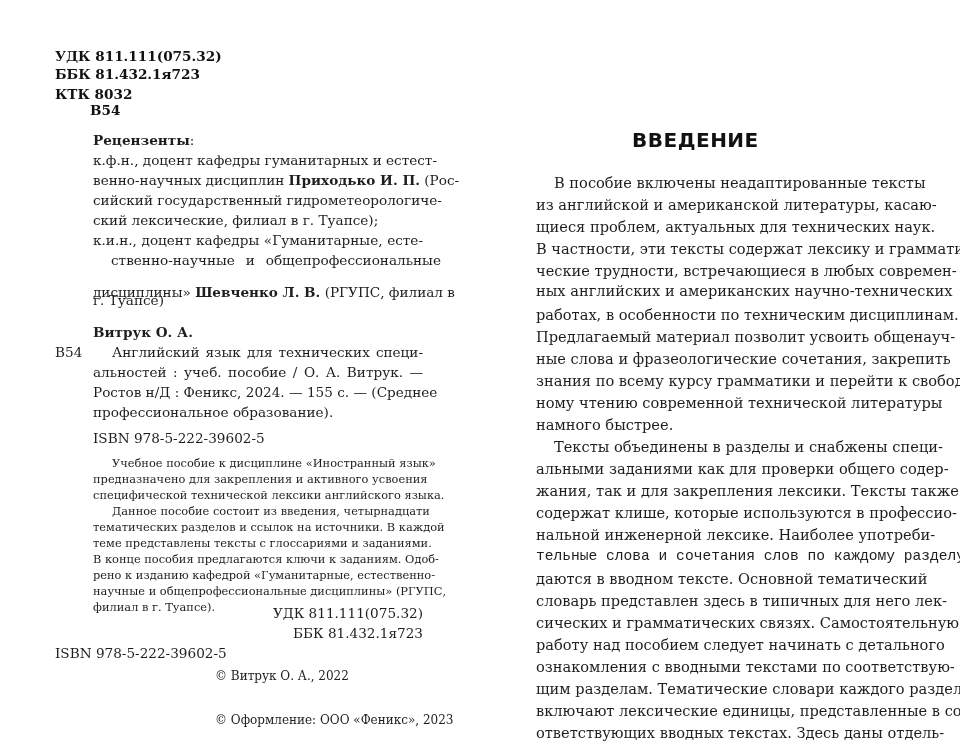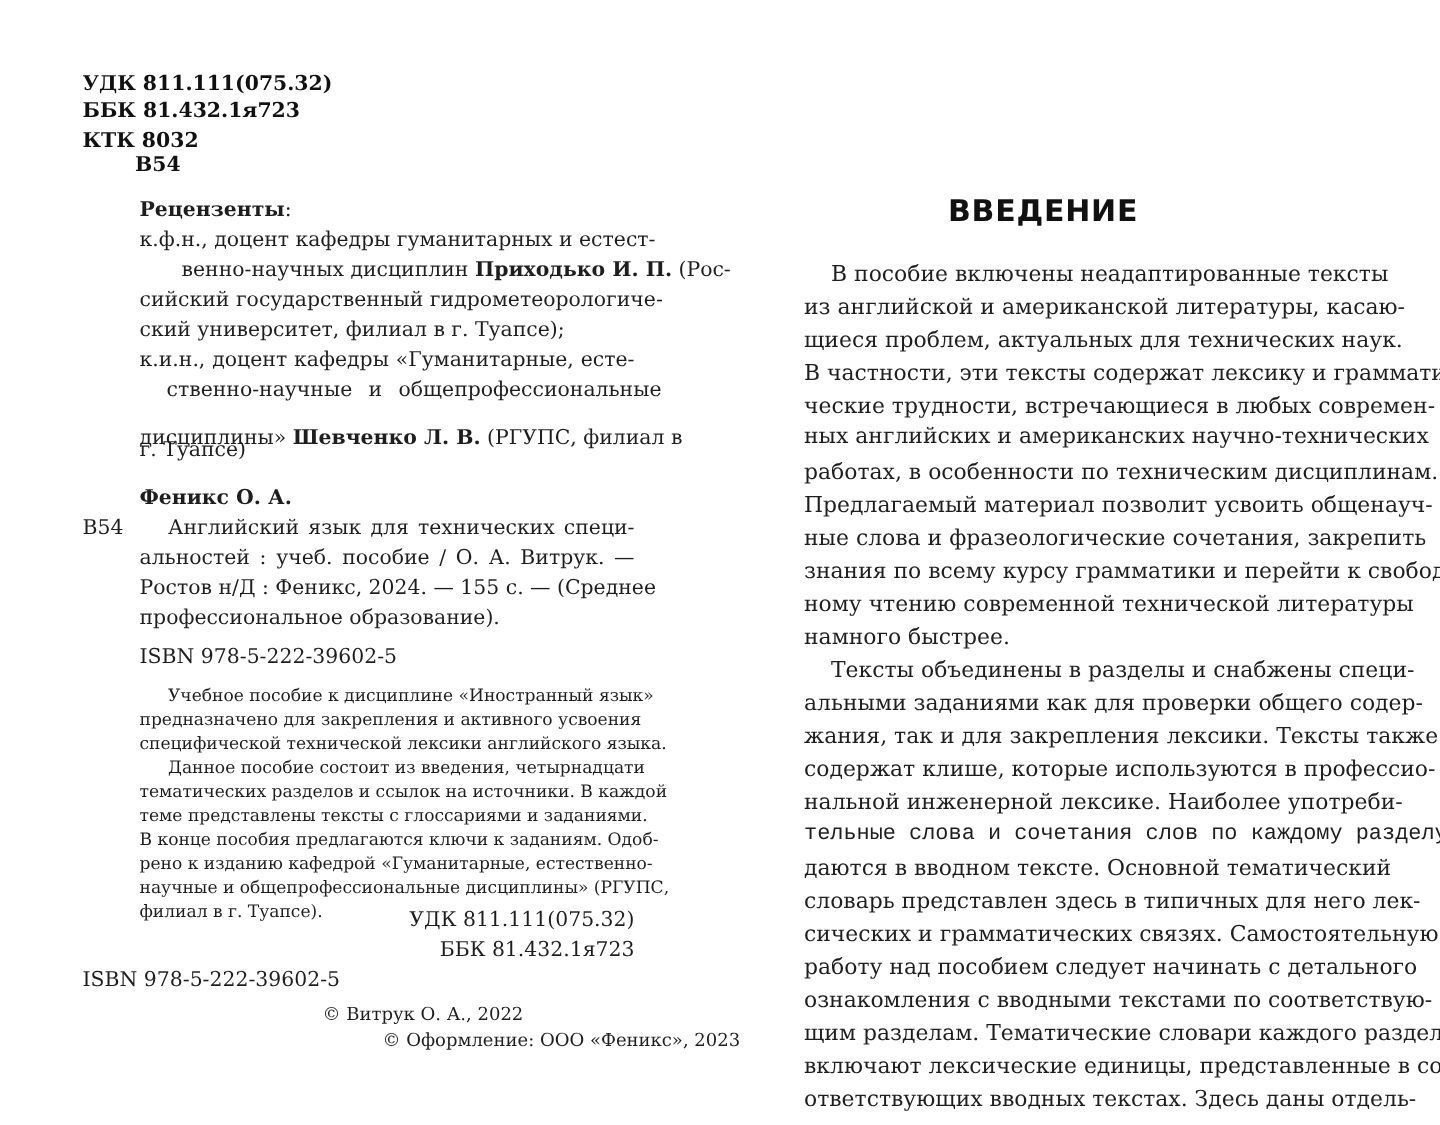--- a/index.html
+++ b/index.html
@@ -29,45 +29,45 @@
     <div class="ln" style="left:90px; top:100px;">В54</div>
   </div>
 
   <div>
     <div class="ln" style="left:93px; top:130px;">
       <span class="bold">Рецензенты</span><span>:</span>
     </div>
     <div class="ln justify" style="left:93px; top:150px; width:330px;">
       <span>к.ф.н., доцент кафедры гуманитарных и естест-</span>
     </div>
-    <div class="ln justify" style="left:93px; top:170px; width:330px;margin-left:28px;">
+    <div class="ln justify" style="left:93px; top:170px; width:330px;">
       <span>венно-научных дисциплин </span><span class="bold">Приходько И. П.</span><span> (Рос-</span>
     </div>
     <div class="ln justify" style="left:93px; top:190px; width:330px;">
       <span>сийский государственный гидрометеорологиче-</span>
     </div>
     <div class="ln" style="left:93px; top:210px;">
-      <span>ский университет, филиал в г. Туапсе);</span>
+      <span>ский лексические, филиал в г. Туапсе);</span>
     </div>
     <div class="ln justify" style="left:93px; top:230px; width:330px;">
       <span>к.и.н., доцент кафедры «Гуманитарные, есте-</span>
     </div>
     <div class="ln justify" style="left:111px; top:250px; width:330px;">
       <span>ственно-научные и общепрофессиональные</span>
     </div>
     <div class="ln justify" style="left:93px; top:270px; width:330px;margin-top:12px;">
       <span>дисциплины» </span><span class="bold">Шевченко Л. В.</span><span> (РГУПС, филиал в</span>
     </div>
     <div class="ln" style="left:93px; top:290px;">
       <span>г. Туапсе)</span>
     </div>
   </div>
 
   <div>
-    <div class="ln bold" style="left:93px; top:322px;">Феникс О. А.</div>
+    <div class="ln bold" style="left:93px; top:322px;">Витрук О. А.</div>
     <div class="ln" style="left:55px; top:342px;">В54</div>
     <div class="ln justify" style="left:112px; top:342px; width:311px;">Английский язык для технических специ-</div>
     <div class="ln justify" style="left:93px; top:362px; width:330px;">альностей : учеб. пособие / О. А. Витрук. —</div>
     <div class="ln justify" style="left:93px; top:382px; width:330px;">Ростов н/Д : Феникс, 2024. — 155 с. — (Среднее</div>
     <div class="ln" style="left:93px; top:402px;">профессиональное образование).</div>
     <div class="ln" style="left:93px; top:428px;">ISBN 978-5-222-39602-5</div>
   </div>
 
   <div class="small">
     <div class="ln justify" style="left:112px; top:455px; width:311px;">Учебное пособие к дисциплине «Иностранный язык»</div>
@@ -83,21 +83,21 @@
   </div>
 
   <div>
     <div class="ln" style="right:57px; top:603px;">УДК 811.111(075.32)</div>
     <div class="ln" style="right:57px; top:623px;">ББК 81.432.1я723</div>
   </div>
   <div class="ln" style="left:55px; top:643px;">ISBN 978-5-222-39602-5</div>
 
   <div class="small">
     <div class="ln" style="left:215px; top:668px; font-size:12px;">© Витрук О. А., 2022</div>
-    <div class="ln" style="left:215px; top:685px; font-size:12px;margin-left:40px;">© Оформление: ООО «Феникс», 2023</div>
+    <div class="ln" style="left:215px; top:712px; font-size:12px;">© Оформление: ООО «Феникс», 2023</div>
   </div>
 </div>
 
 <div class="page right-page">
   <div class="h-title" style="left:152px; top:128px;">ВВЕДЕНИЕ</div>
 
   <div class="right-text">
     <div class="ln justify" style="left:74px; top:172px; width:345px;">В пособие включены неадаптированные тексты</div>
     <div class="ln justify" style="left:56px; top:194px; width:363px;">из английской и американской литературы, касаю-</div>
     <div class="ln justify" style="left:56px; top:216px; width:363px;">щиеся проблем, актуальных для технических наук.</div>

